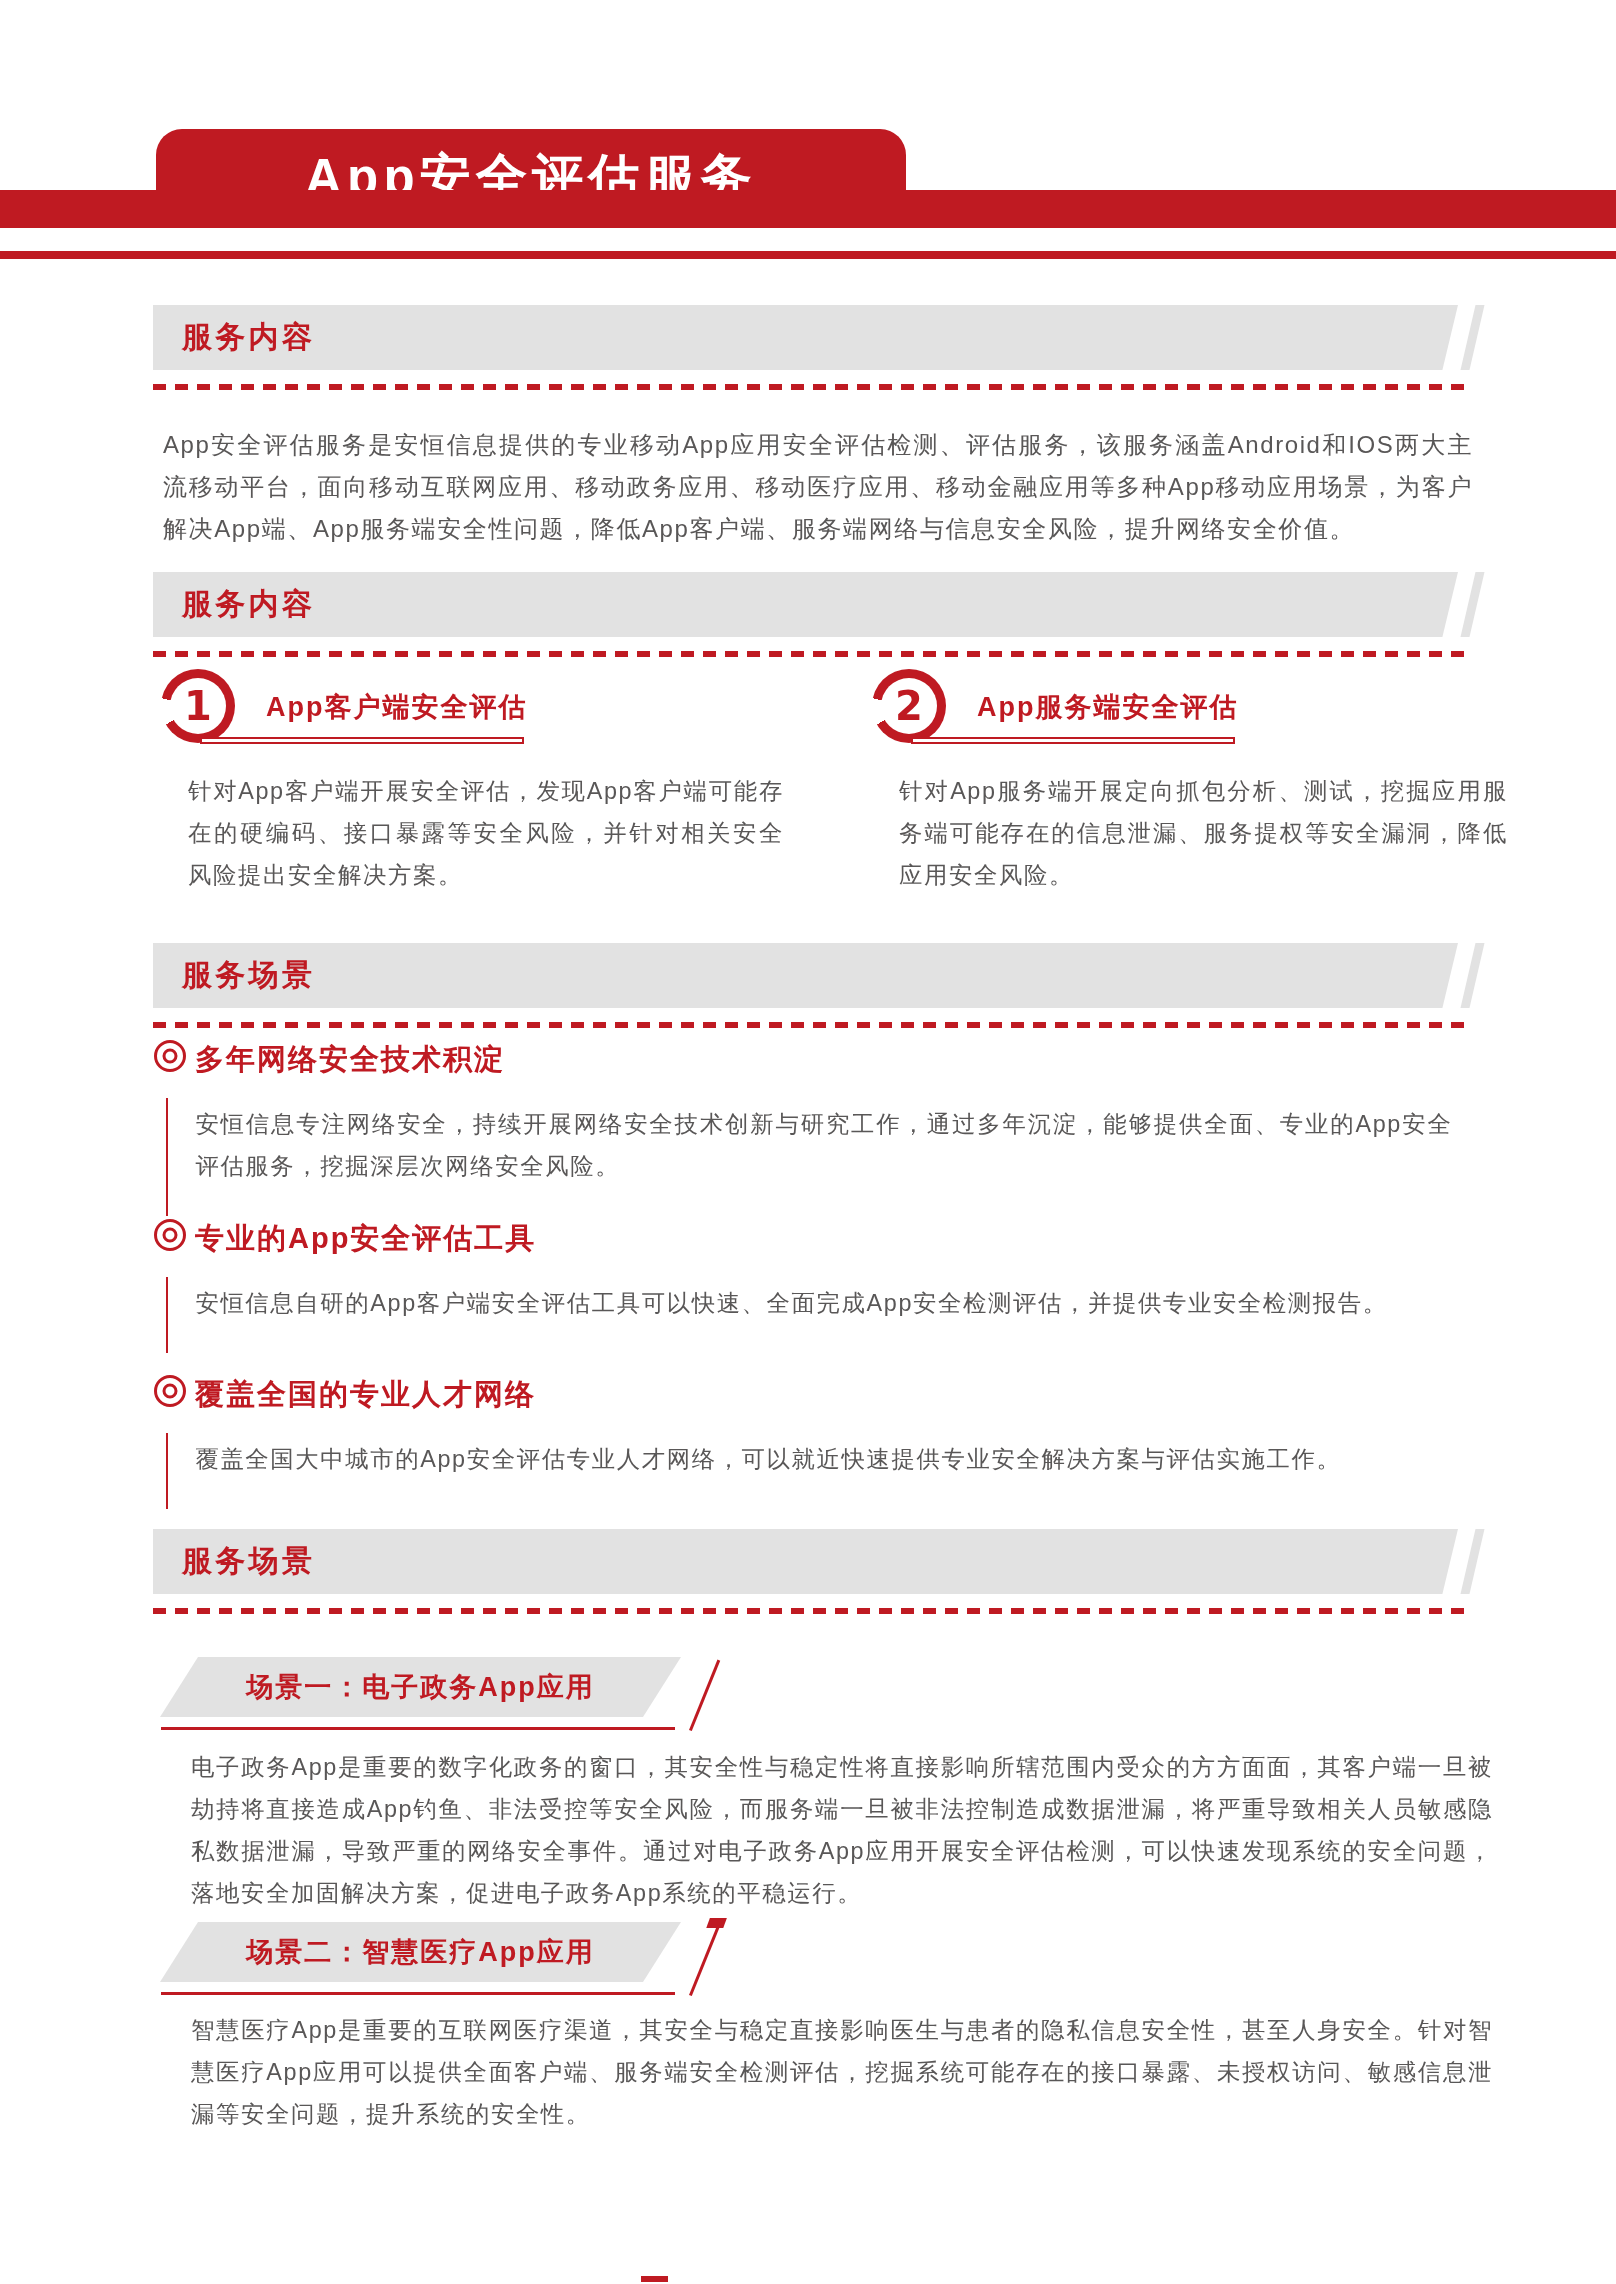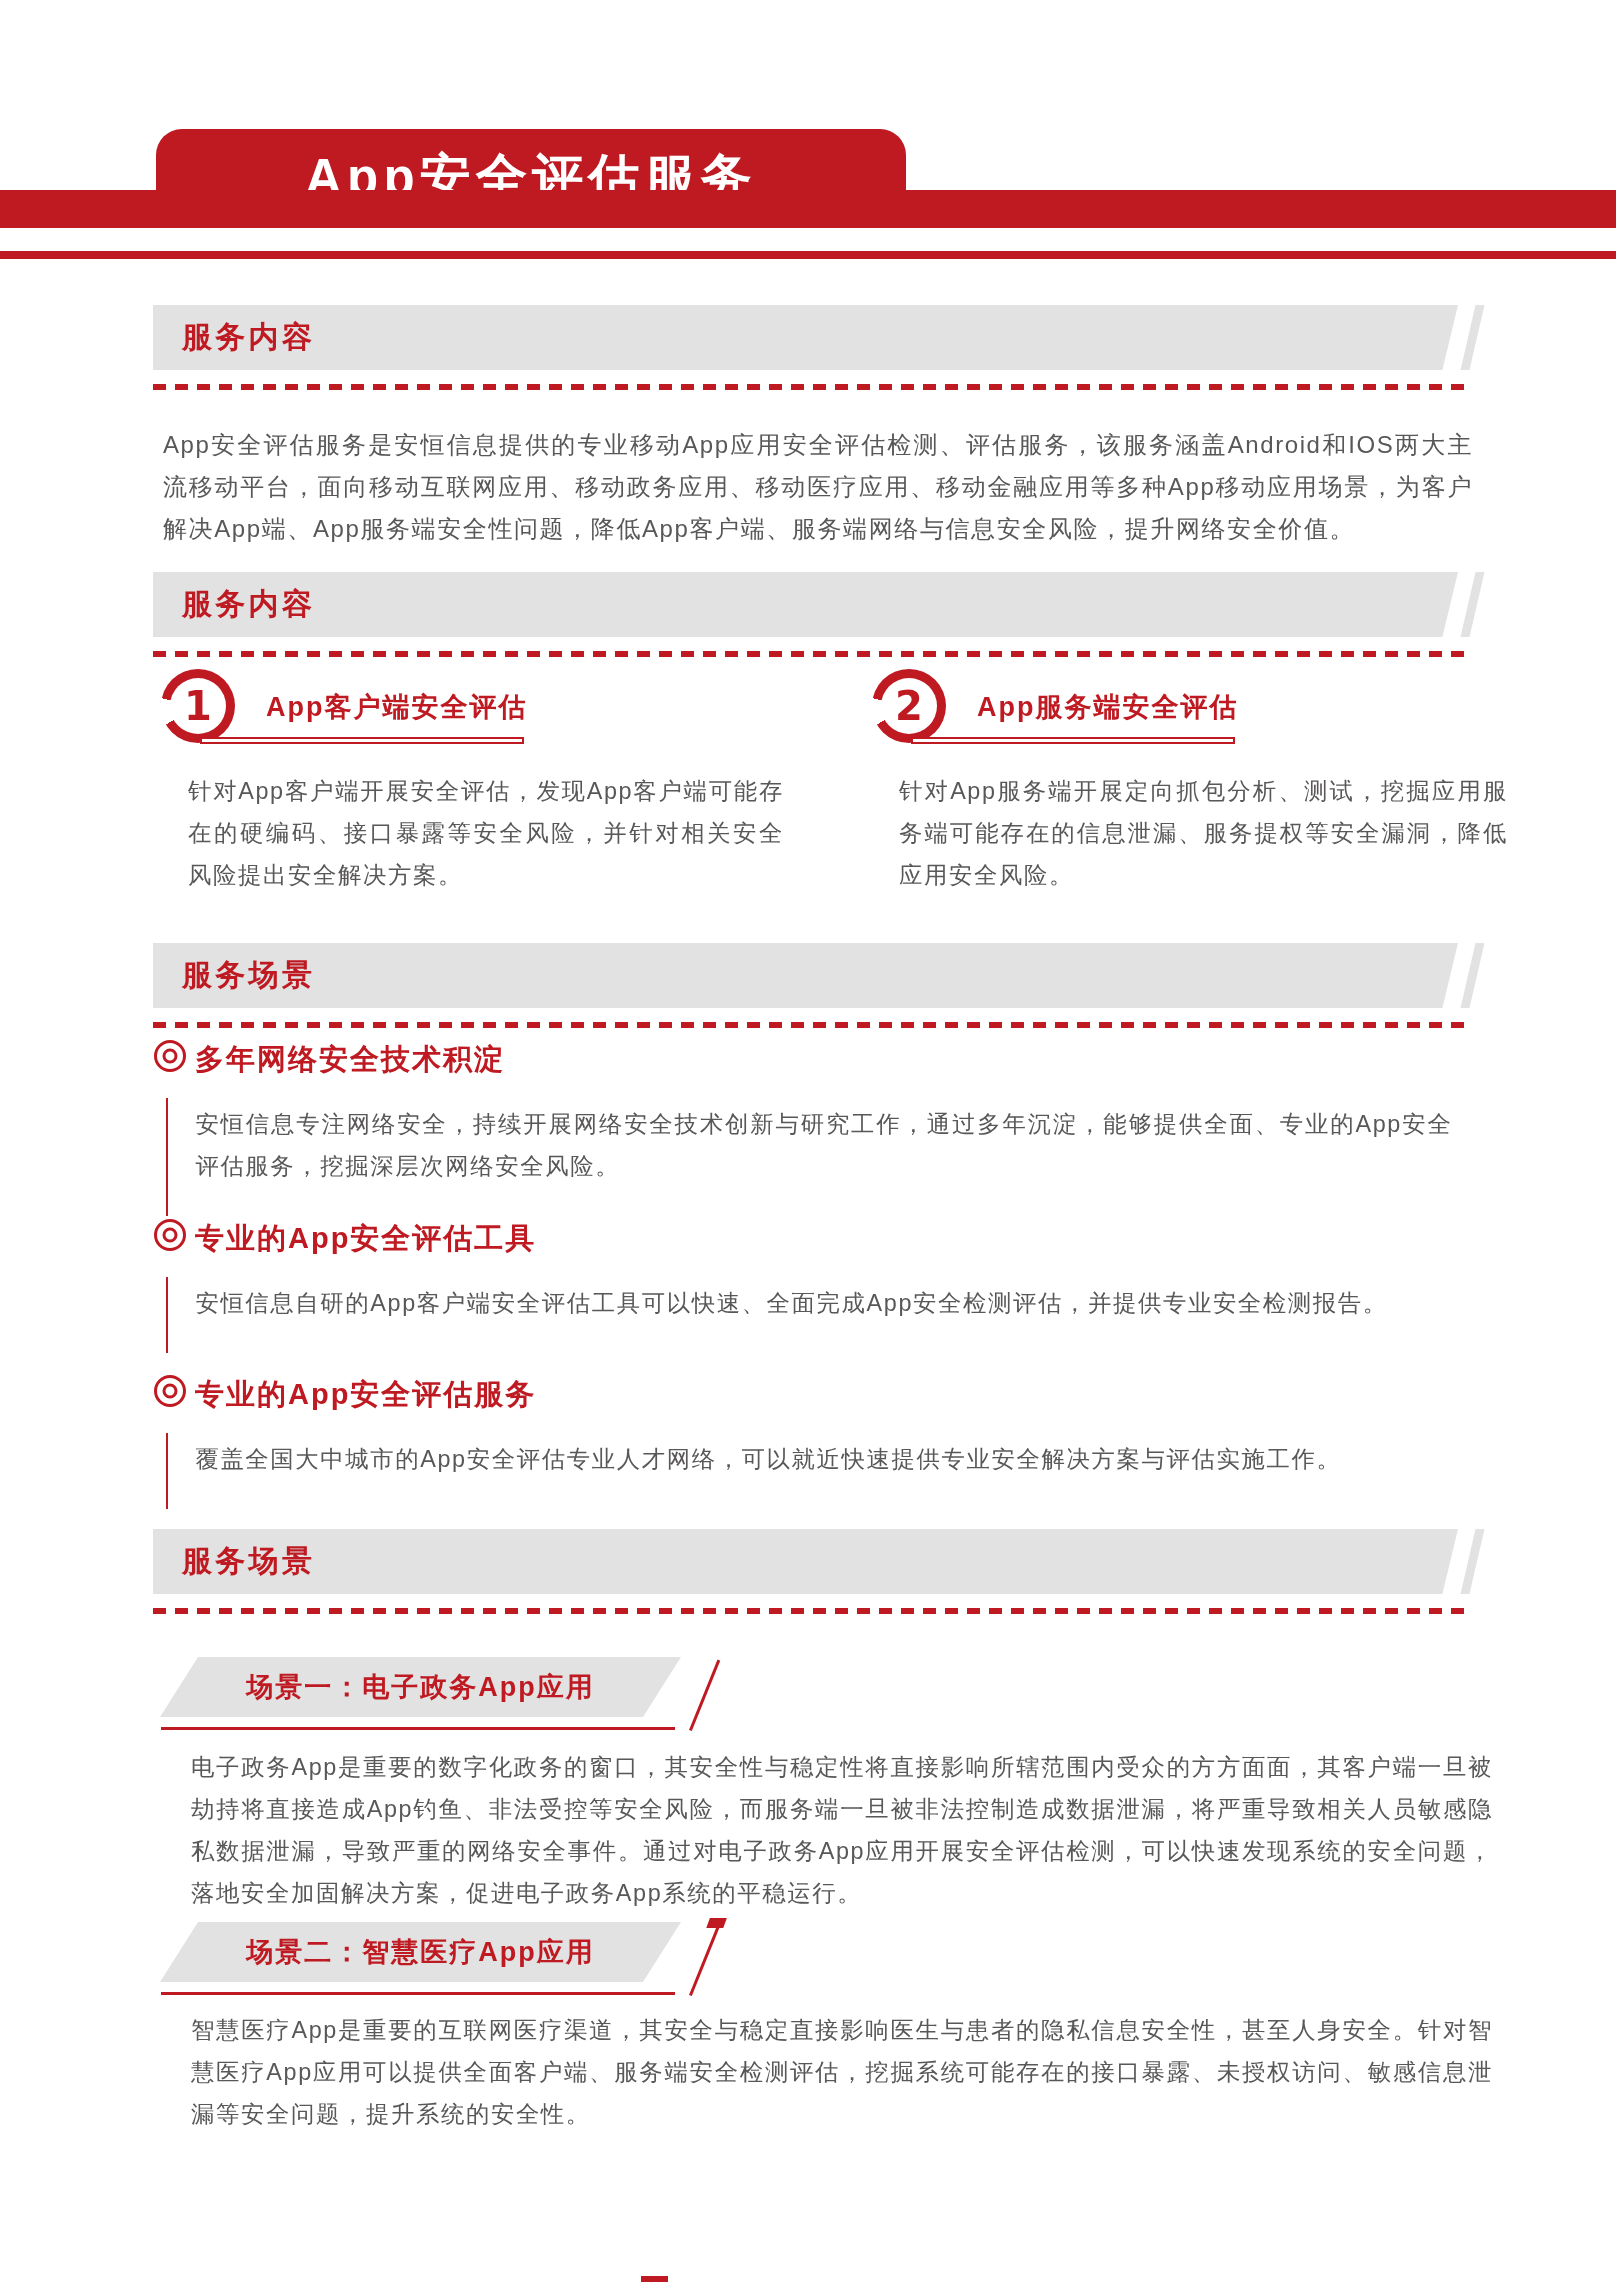--- a/index.html
+++ b/index.html
@@ -184,21 +184,21 @@
     <div class="adv-head">
       <span class="adv-icon"></span>
       <span class="adv-title">专业的App安全评估工具</span>
     </div>
     <div class="body-text adv-body">安恒信息自研的App客户端安全评估工具可以快速、全面完成App安全检测评估，并提供专业安全检测报告。</div>
   </div>
 
   <div class="adv a3">
     <div class="adv-head">
       <span class="adv-icon"></span>
-      <span class="adv-title">专业的App安全评估服务</span>
+      <span class="adv-title">覆盖全国的专业人才网络</span>
     </div>
     <div class="body-text adv-body">覆盖全国大中城市的App安全评估专业人才网络，可以就近快速提供专业安全解决方案与评估实施工作。</div>
   </div>
 
   <div class="sec" style="top:1529px;">
     <div class="sec-bar">
       <span class="h">服务场景</span>
     </div>
     <div class="sec-sliver"></div>
     <div class="sec-dash"></div>

